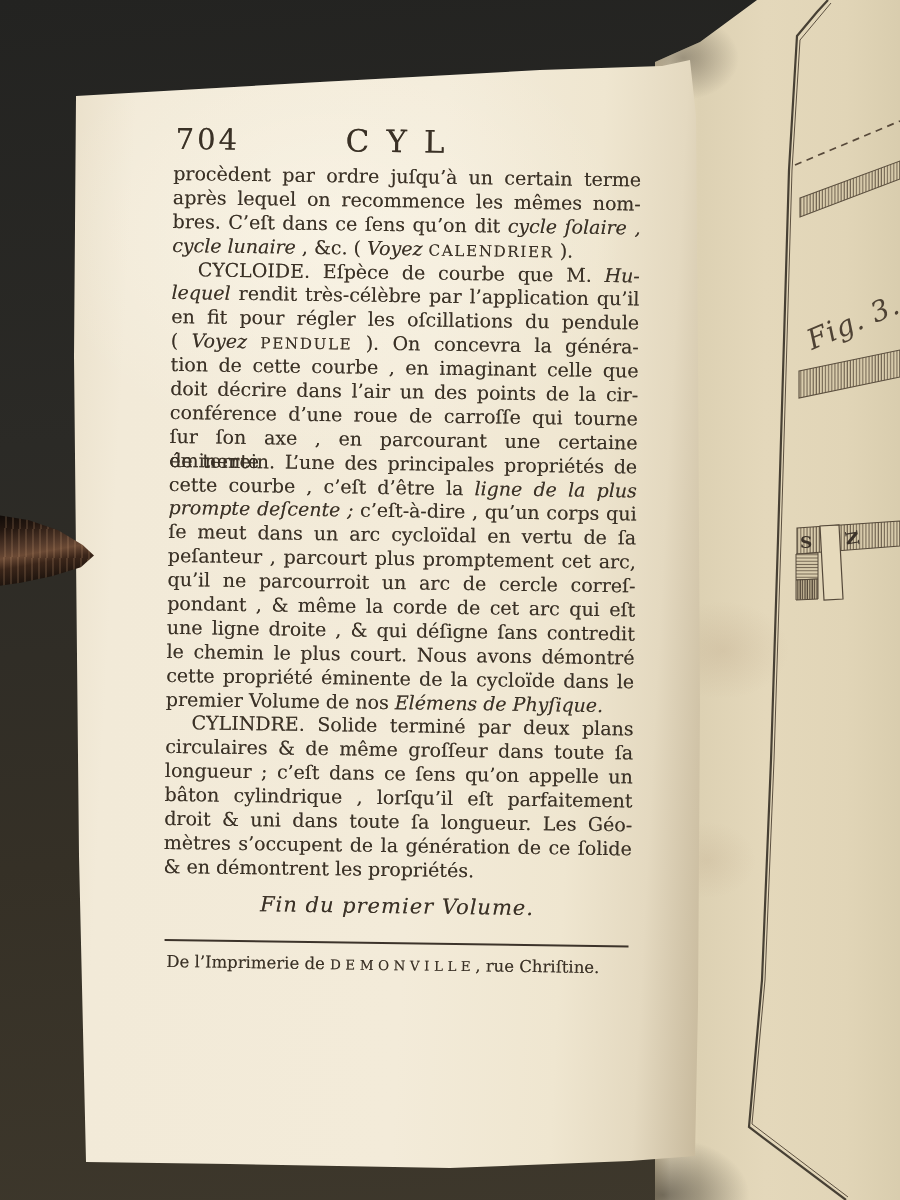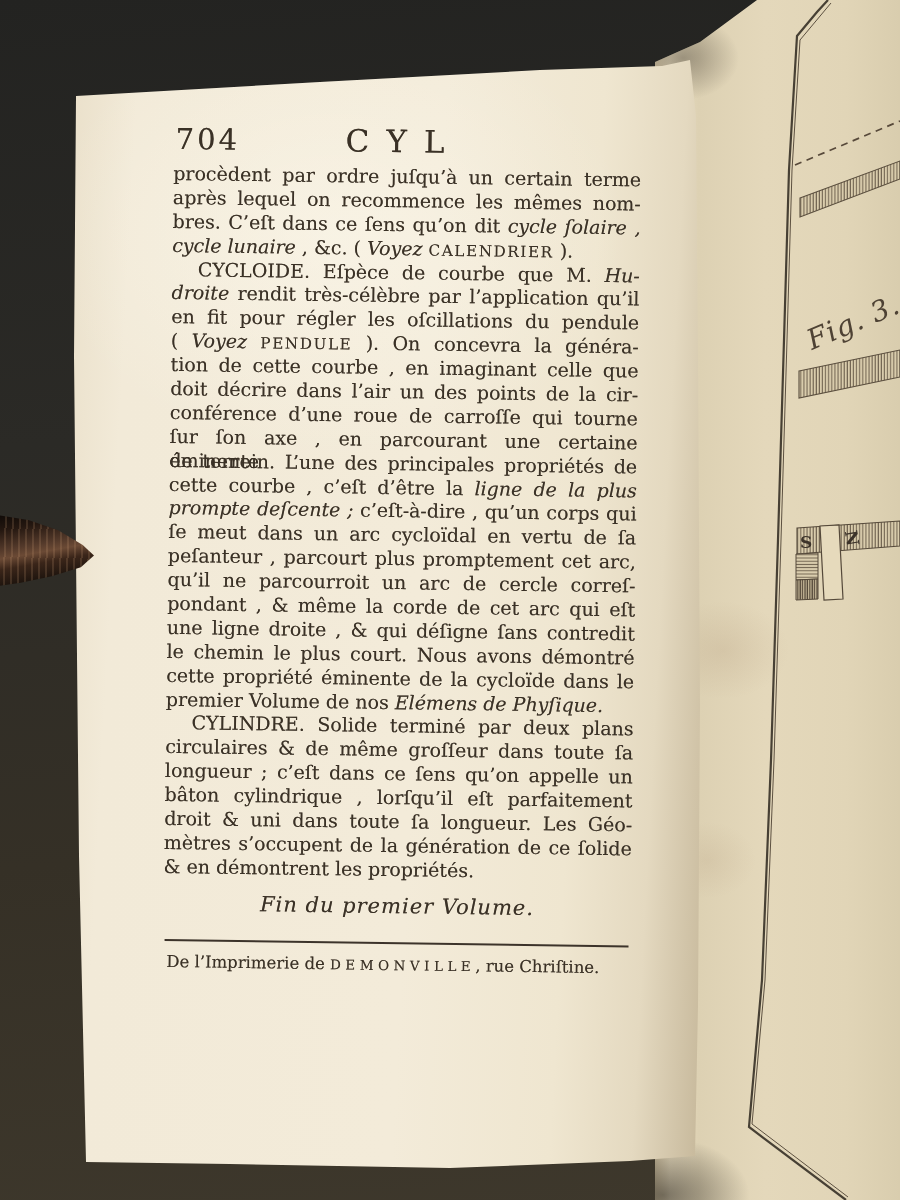--- a/index.html
+++ b/index.html
@@ -99,21 +99,21 @@
   <div class="page-left">
     <div class="content">
       <div class="pageno">704</div>
       <div class="rhead">CYL</div>
       <div class="body">
           <div class="bline"><span>procèdent par ordre juſqu’à un certain terme</span></div>
           <div class="bline"><span>après lequel on recommence les mêmes nom-</span></div>
           <div class="bline"><span>bres. C’eſt dans ce ſens qu’on dit </span><span class="it">cycle ſolaire ,</span></div>
           <div class="bline end"><span class="it">cycle lunaire</span><span> , &amp;c. ( </span><span class="it">Voyez</span><span> </span><span class="sc">CALENDRIER</span><span> ).</span></div>
           <div class="bline indent"><span>CYCLOIDE. Eſpèce de courbe que M. </span><span class="it">Hu-</span></div>
-          <div class="bline"><span class="it">droite</span><span> rendit très-célèbre par l’application qu’il</span></div>
+          <div class="bline"><span class="it">lequel</span><span> rendit très-célèbre par l’application qu’il</span></div>
           <div class="bline"><span>en fit pour régler les oſcillations du pendule</span></div>
           <div class="bline"><span>( </span><span class="it">Voyez</span><span> </span><span class="sc">PENDULE</span><span> ). On concevra la généra-</span></div>
           <div class="bline"><span>tion de cette courbe , en imaginant celle que</span></div>
           <div class="bline"><span>doit décrire dans l’air un des points de la cir-</span></div>
           <div class="bline"><span>conférence d’une roue de carroſſe qui tourne</span></div>
           <div class="bline"><span>ſur ſon axe , en parcourant une certaine éminente</span></div>
           <div class="bline"><span>de terrein. L’une des principales propriétés de</span></div>
           <div class="bline"><span>cette courbe , c’eſt d’être la </span><span class="it">ligne de la plus</span></div>
           <div class="bline"><span class="it">prompte deſcente ;</span><span> c’eſt-à-dire , qu’un corps qui</span></div>
           <div class="bline"><span>ſe meut dans un arc cycloïdal en vertu de ſa</span></div>

